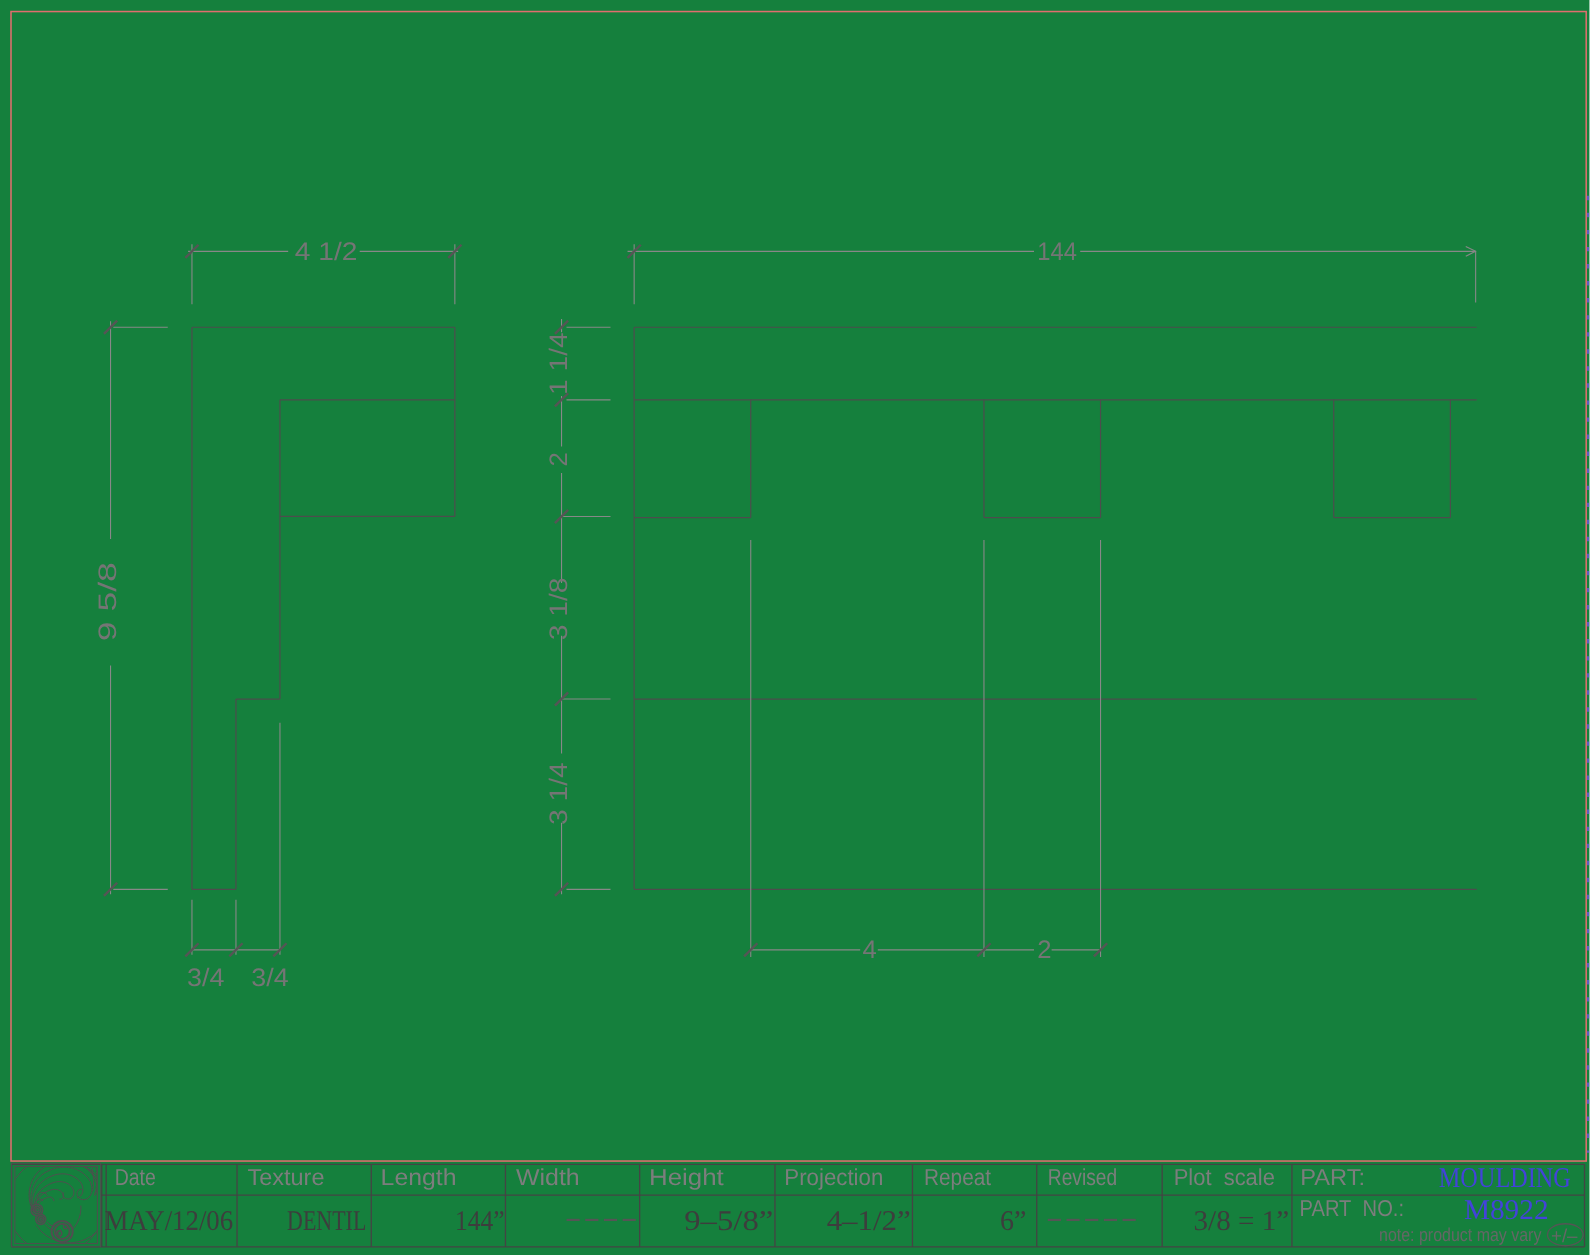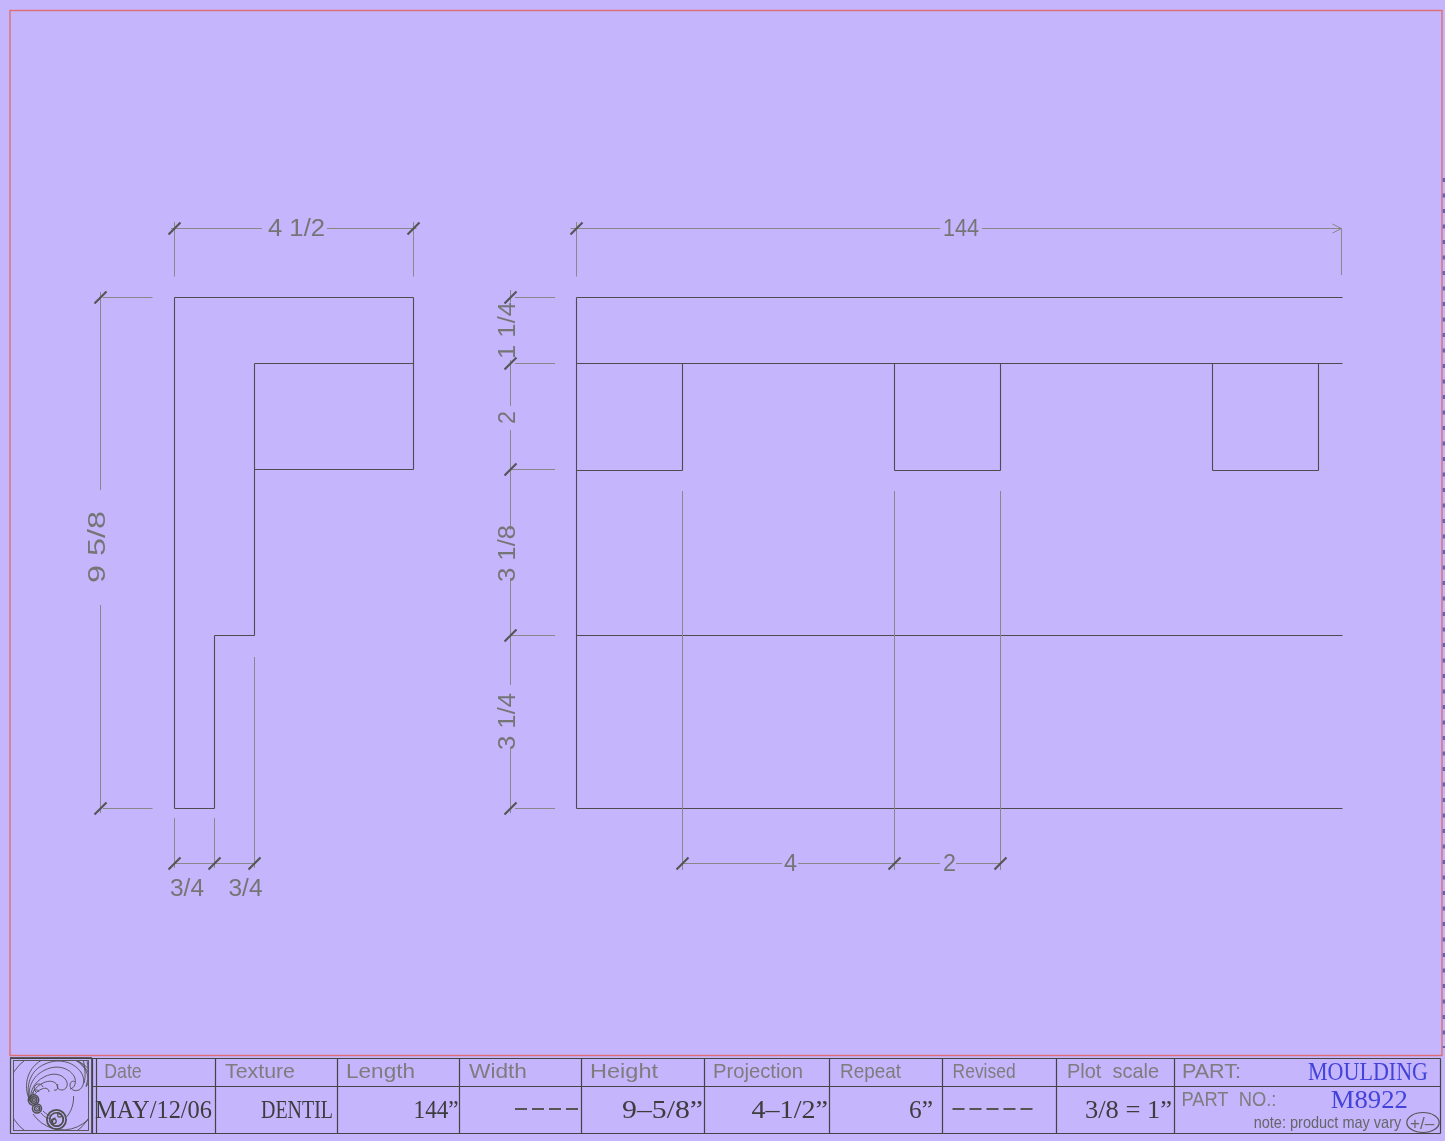--- a/index.html
+++ b/index.html
@@ -1,16 +1,16 @@
 <!DOCTYPE html>
 <html><head>
 <meta charset="utf-8">
 <style>
   html,body{margin:0;padding:0;background:#ffffff;}
-  .page{position:relative;width:1445px;height:1141px;background:#c4b5fd;overflow:hidden;}
+  .page{position:relative;width:1445px;height:1141px;background:#15803d;overflow:hidden;}
   svg{position:absolute;left:0;top:0;}
   .sans{font-family:"Liberation Sans",sans-serif;}
   .ser{font-family:"Liberation Serif",serif;}
 </style>
 </head>
 <body>
 <div class="page">
 <svg width="1445" height="1141" viewBox="0 0 1445 1141">
 
   <g>

